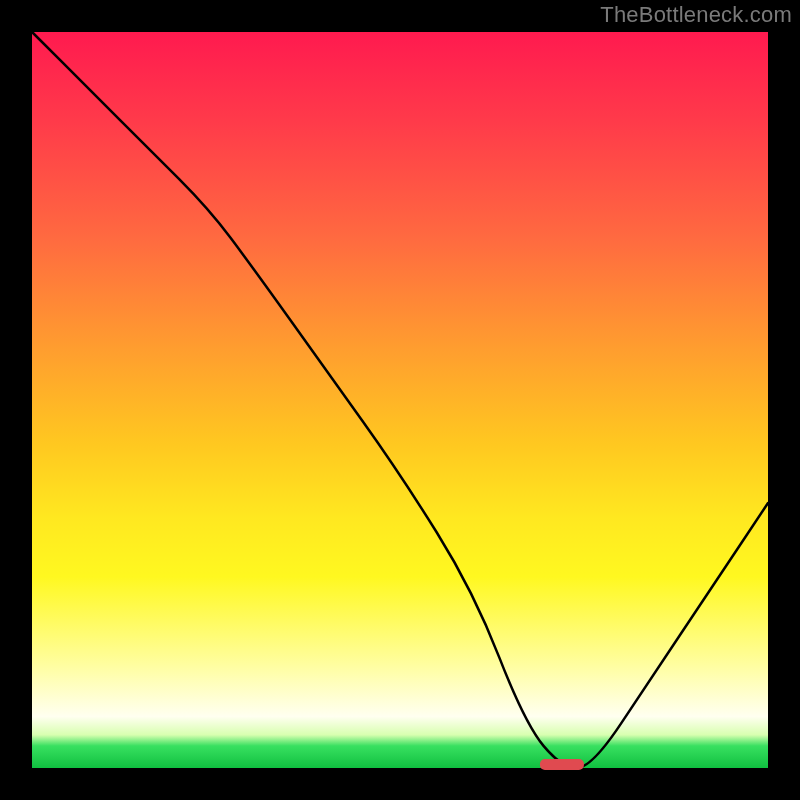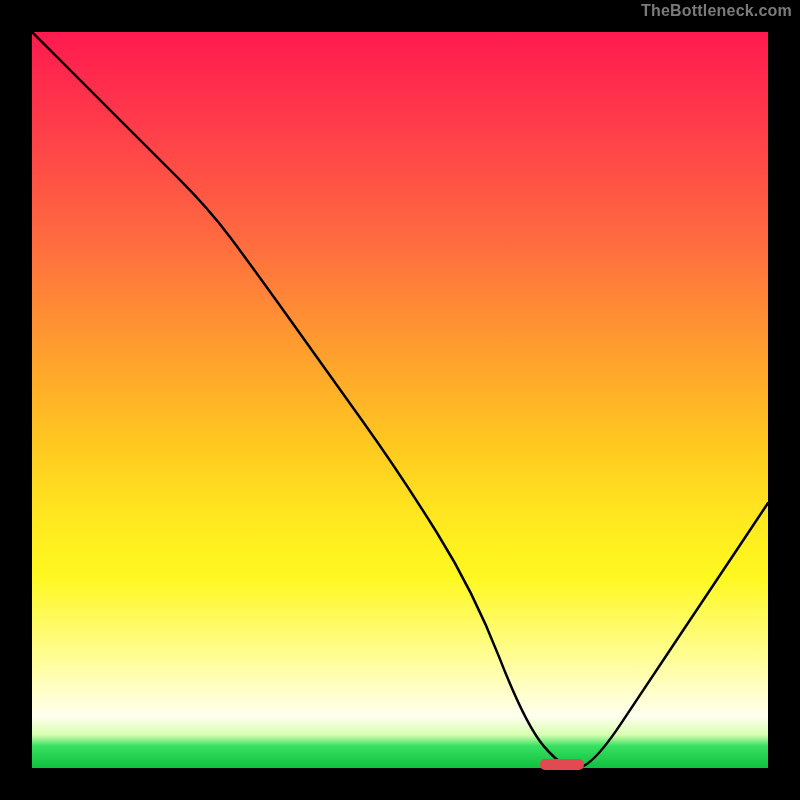--- a/index.html
+++ b/index.html
@@ -46,22 +46,22 @@
     top: 32px;
     width: 736px;
     height: 736px;
     overflow: visible;
   }
   .watermark {
     position: absolute;
     top: 2px;
     right: 8px;
     color: #7a7a7a;
-    font-size: 16px;
-    font-weight: 700;
+    font-size: 22px;
+    font-weight: 400;
     letter-spacing: 0.2px;
   }
 </style>
 </head>
 <body>
 
 <div class="frame">
 
   <div class="plot-area"></div>
 

